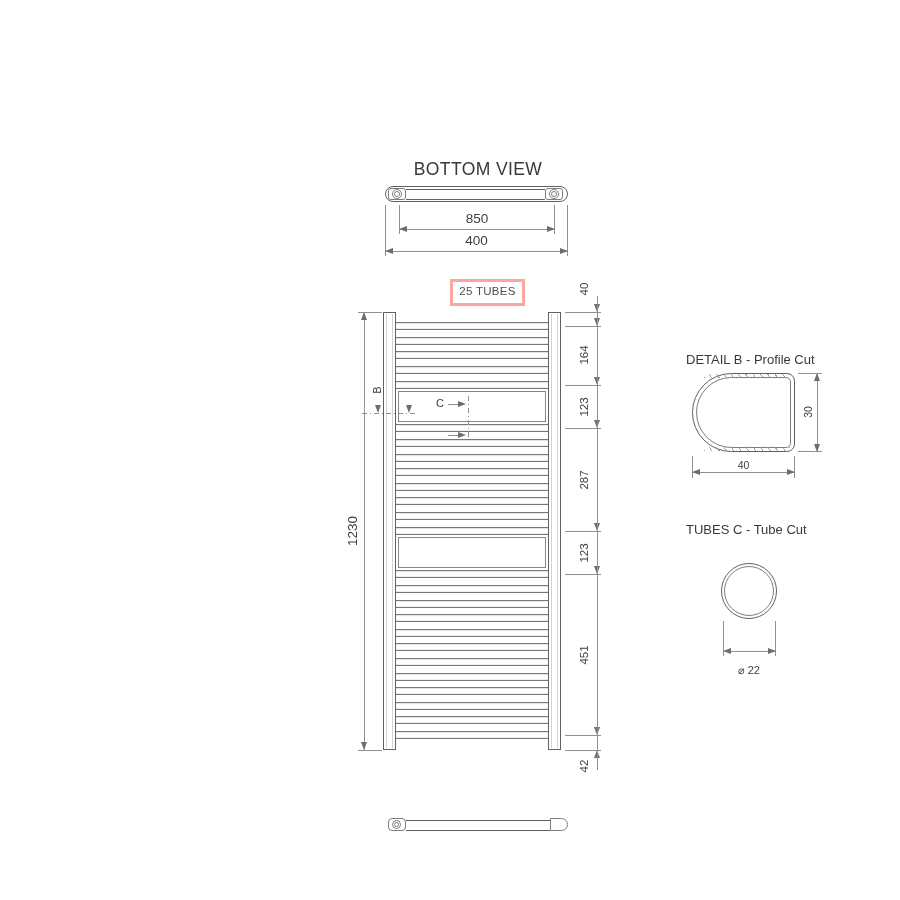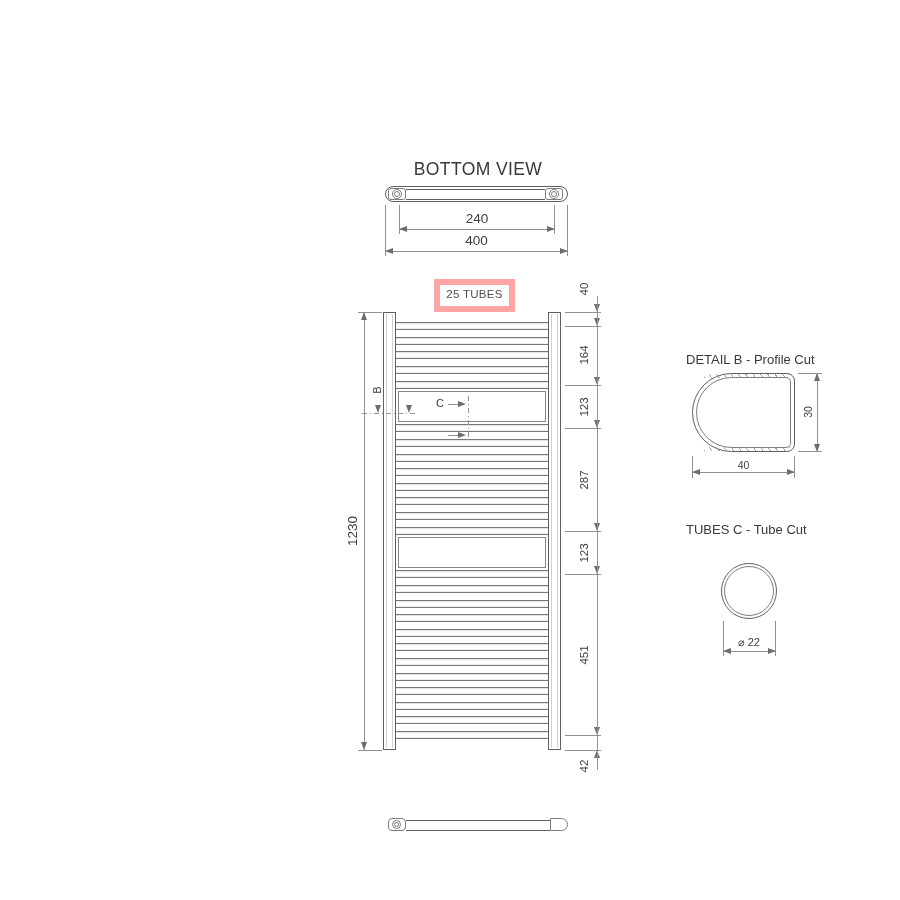--- a/index.html
+++ b/index.html
@@ -52,30 +52,30 @@
   <div class="thin" style="left:394px;top:191px;width:6px;height:6px;border-radius:50%;"></div>
   <div class="thin" style="left:545px;top:188px;width:18px;height:12px;border-radius:3px;"></div>
   <div class="thin" style="left:549px;top:189px;width:10px;height:10px;border-radius:50%;"></div>
   <div class="thin" style="left:551px;top:191px;width:6px;height:6px;border-radius:50%;border-width:1.8px;"></div>
 
   <div class="vl" style="left:399px;top:205px;height:29px;"></div>
   <div class="vl" style="left:554px;top:205px;height:29px;"></div>
   <div class="hl" style="left:399px;top:229px;width:156px;"></div>
   <div class="ar l" style="left:399px;top:226px;"></div>
   <div class="ar r" style="left:547px;top:226px;"></div>
-  <div class="ctext t-dim" style="left:399px;top:211px;width:156px;">240</div>
+  <div class="ctext t-dim" style="left:399px;top:211px;width:156px;">850</div>
 
   <div class="vl" style="left:385px;top:205px;height:51px;"></div>
   <div class="vl" style="left:567px;top:205px;height:51px;"></div>
   <div class="hl" style="left:385px;top:251px;width:183px;"></div>
   <div class="ar l" style="left:385px;top:248px;"></div>
   <div class="ar r" style="left:560px;top:248px;"></div>
   <div class="ctext t-dim" style="left:385px;top:233px;width:183px;">400</div>
 
-  <div class="abs" style="left:434px;top:279px;width:69px;height:21px;border:6px solid #fca5a5;">
+  <div class="abs" style="left:450px;top:279px;width:69px;height:21px;border:3px solid #fca5a5;">
     <div class="ctext" style="left:0;top:3px;width:69px;font-size:11.5px;color:#4b4d4f;letter-spacing:.3px;">25 TUBES</div>
   </div>
 
   <div id="front-generated" class="abs" style="left:0;top:0;width:900px;height:900px;">
       <div style="position: absolute; left: 395px; width: 154px; top: 322.2px; height: 8px; border: 1px solid rgb(117, 121, 124); background: rgb(255, 255, 255); box-sizing: border-box; box-shadow: rgb(226, 227, 228) 0px 2px 1px -1px inset, rgb(236, 237, 237) 0px -2px 1px -1px inset;"></div>
       <div style="position: absolute; left: 395px; width: 154px; top: 336.8px; height: 8px; border: 1px solid rgb(117, 121, 124); background: rgb(255, 255, 255); box-sizing: border-box; box-shadow: rgb(226, 227, 228) 0px 2px 1px -1px inset, rgb(236, 237, 237) 0px -2px 1px -1px inset;"></div>
       <div style="position: absolute; left: 395px; width: 154px; top: 351.4px; height: 8px; border: 1px solid rgb(117, 121, 124); background: rgb(255, 255, 255); box-sizing: border-box; box-shadow: rgb(226, 227, 228) 0px 2px 1px -1px inset, rgb(236, 237, 237) 0px -2px 1px -1px inset;"></div>
       <div style="position: absolute; left: 395px; width: 154px; top: 366px; height: 8px; border: 1px solid rgb(117, 121, 124); background: rgb(255, 255, 255); box-sizing: border-box; box-shadow: rgb(226, 227, 228) 0px 2px 1px -1px inset, rgb(236, 237, 237) 0px -2px 1px -1px inset;"></div>
       <div style="position: absolute; left: 395px; width: 154px; top: 380.6px; height: 8px; border: 1px solid rgb(117, 121, 124); background: rgb(255, 255, 255); box-sizing: border-box; box-shadow: rgb(226, 227, 228) 0px 2px 1px -1px inset, rgb(236, 237, 237) 0px -2px 1px -1px inset;"></div>
       <div style="position: absolute; left: 398px; width: 148px; top: 390.6px; height: 31.8px; border: 1px solid rgb(131, 135, 138); background: rgb(255, 255, 255); box-sizing: border-box;"></div>
@@ -174,21 +174,21 @@
   <div class="ctext t-small" style="left:692px;top:459px;width:103px;">40</div>
 
   <div class="ctext t-detail" style="left:686px;top:522px;text-align:left;">TUBES C - Tube Cut</div>
   <div class="outline" style="left:721px;top:563px;width:56px;height:56px;border-width:1.3px;border-radius:50%;"></div>
   <div class="thin" style="left:724px;top:566px;width:50px;height:50px;border-radius:50%;"></div>
   <div class="vl" style="left:723px;top:621px;height:35px;"></div>
   <div class="vl" style="left:775px;top:621px;height:35px;"></div>
   <div class="hl" style="left:723px;top:651px;width:53px;"></div>
   <div class="ar l" style="left:723px;top:648px;"></div>
   <div class="ar r" style="left:768px;top:648px;"></div>
-  <div class="ctext" style="left:711px;top:636px;width:76px;font-size:11px;">⌀ 22</div>
+  <div class="ctext" style="left:711px;top:664px;width:76px;font-size:11px;">⌀ 22</div>
 
   <div class="abs" style="left:406px;top:820px;width:144px;height:9px;border-top:1px solid var(--ln);border-bottom:1px solid var(--ln);"></div>
   <div class="thin" style="left:388px;top:818px;width:18px;height:13px;border-radius:4px;"></div>
   <div class="thin" style="left:392px;top:820px;width:9px;height:9px;border-radius:50%;"></div>
   <div class="thin" style="left:394px;top:822px;width:5px;height:5px;border-radius:50%;"></div>
   <div class="thin" style="left:550px;top:818px;width:18px;height:13px;border-radius:0 7px 7px 0;border-width:1.2px;"></div>
 
 </div>
 
 </body></html>

